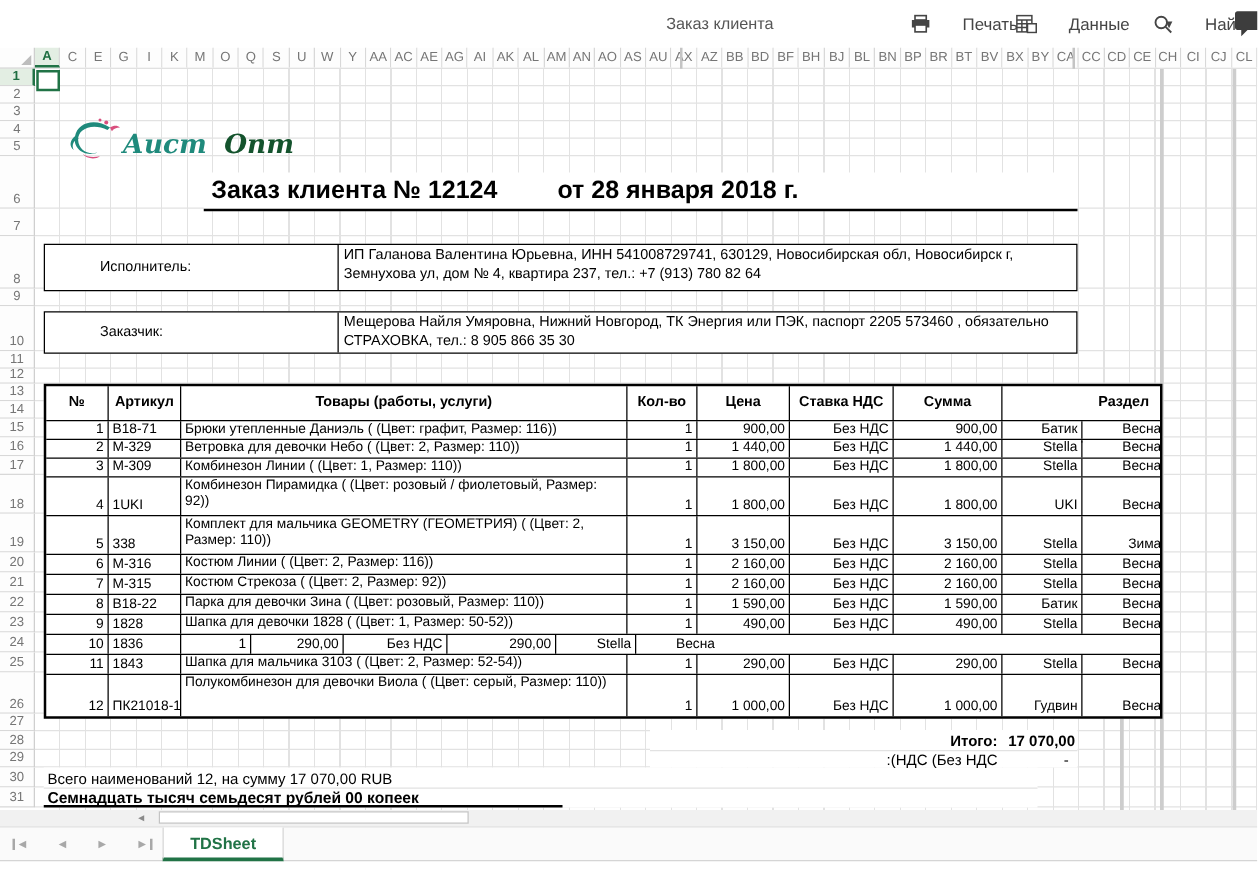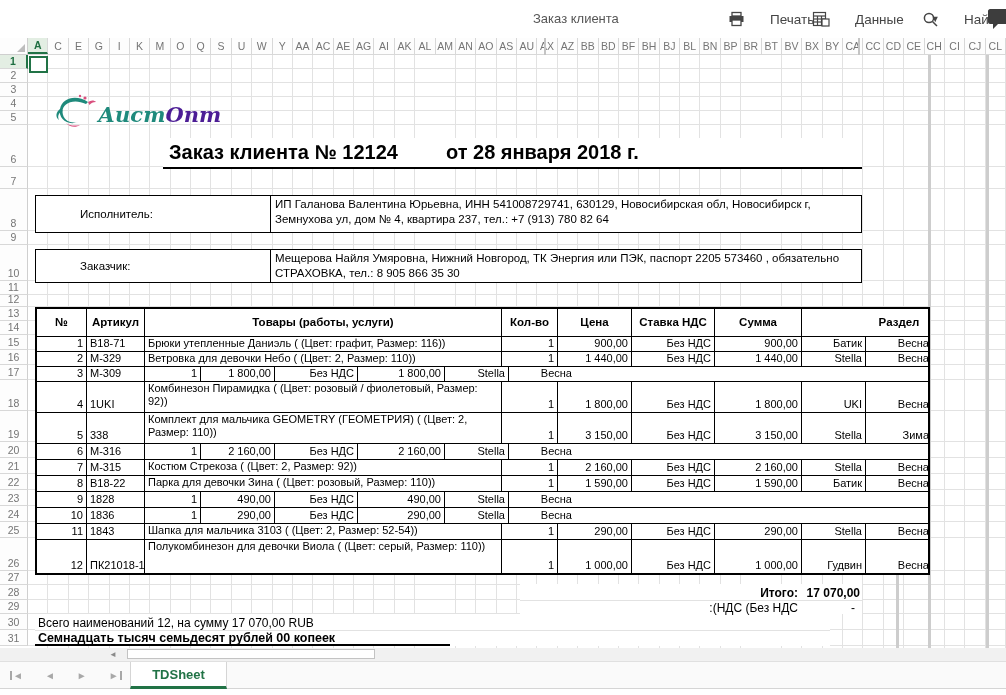--- a/index.html
+++ b/index.html
@@ -34,21 +34,21 @@
   .gridrow{position:absolute;left:0;width:978px;border-bottom:1px solid #e2e2e2;box-sizing:border-box;}
   .pbreak{position:absolute;width:3px;background:#cdcdcd;z-index:2;}
   
   .selcell{position:absolute;left:29px;top:56px;width:15px;height:13px;background:#fff;
            border:2px solid #217346;z-index:22;}
   
   .patch{position:absolute;background:#fff;z-index:3;}
   .logo{position:absolute;left:52px;top:90px;z-index:5;display:flex;align-items:center;cursor:default;}
   .logo-text{font-family:"DejaVu Serif","Liberation Serif",serif;font-style:italic;font-weight:bold;
              font-size:21px;letter-spacing:0;}
-  .logo-a{color:#1f8a7c;} .logo-o{color:#4c1d95;}
+  .logo-a{color:#1f8a7c;} .logo-o{color:#14532d;margin-left:14px;}
   .doc-title{position:absolute;left:163px;top:138px;width:699px;height:29px;background:#fff;z-index:5;
              border-bottom:2px solid #000;display:flex;align-items:center;font-weight:bold;
              font-size:20px;color:#000;}
   .doc-title .num{margin-left:6px;} .doc-title .date{margin-left:48px;}
   .party{position:absolute;left:35px;width:827px;background:#fff;z-index:5;border:1px solid #000;
          box-sizing:border-box;display:flex;}
   .party .plabel{flex:0 0 195px;border-right:1px solid #000;box-sizing:border-box;
          font-size:11.5px;color:#000;display:flex;align-items:center;padding-left:4px;margin-left:40px;}
   .party .ptext{flex:1 1 auto;font-size:11.5px;color:#000;line-height:1.3;padding:1px 4px;}
   
@@ -329,20 +329,21 @@
         <div class="tcell ar" style="width: 56px; flex: 0 0 56px;">1</div>
         <div class="tcell ar" style="width: 74px; flex: 0 0 74px;">1 440,00</div>
         <div class="tcell ar" style="width: 83px; flex: 0 0 83px;">Без НДС</div>
         <div class="tcell ar" style="width: 87px; flex: 0 0 87px;">1 440,00</div>
         <div class="tcell ar" style="width: 64px; flex: 0 0 64px;">Stella</div>
         <div class="tcell ar" style="width: 66px; flex: 0 0 66px;">Весна</div>
       </div>
       <div class="trow" style="height: 15px;">
         <div class="tcell ar" style="width: 50px; flex: 0 0 50px;">3</div>
         <div class="tcell al" style="width: 58px; flex: 0 0 58px;">M-309</div>
+        <div class="tcell atop" style="width: 357px; flex: 0 0 357px;">Комбинезон Линии ( (Цвет: 1, Размер: 110))</div>
         <div class="tcell ar" style="width: 56px; flex: 0 0 56px;">1</div>
         <div class="tcell ar" style="width: 74px; flex: 0 0 74px;">1 800,00</div>
         <div class="tcell ar" style="width: 83px; flex: 0 0 83px;">Без НДС</div>
         <div class="tcell ar" style="width: 87px; flex: 0 0 87px;">1 800,00</div>
         <div class="tcell ar" style="width: 64px; flex: 0 0 64px;">Stella</div>
         <div class="tcell ar" style="width: 66px; flex: 0 0 66px;">Весна</div>
       </div>
       <div class="trow" style="height: 31px;">
         <div class="tcell ar" style="width: 50px; flex: 0 0 50px;">4</div>
         <div class="tcell al" style="width: 58px; flex: 0 0 58px;">1UKI</div>
@@ -361,20 +362,21 @@
         <div class="tcell ar" style="width: 56px; flex: 0 0 56px;">1</div>
         <div class="tcell ar" style="width: 74px; flex: 0 0 74px;">3 150,00</div>
         <div class="tcell ar" style="width: 83px; flex: 0 0 83px;">Без НДС</div>
         <div class="tcell ar" style="width: 87px; flex: 0 0 87px;">3 150,00</div>
         <div class="tcell ar" style="width: 64px; flex: 0 0 64px;">Stella</div>
         <div class="tcell ar" style="width: 66px; flex: 0 0 66px;">Зима</div>
       </div>
       <div class="trow" style="height: 16px;">
         <div class="tcell ar" style="width: 50px; flex: 0 0 50px;">6</div>
         <div class="tcell al" style="width: 58px; flex: 0 0 58px;">M-316</div>
+        <div class="tcell atop" style="width: 357px; flex: 0 0 357px;">Костюм Линии ( (Цвет: 2, Размер: 116))</div>
         <div class="tcell ar" style="width: 56px; flex: 0 0 56px;">1</div>
         <div class="tcell ar" style="width: 74px; flex: 0 0 74px;">2 160,00</div>
         <div class="tcell ar" style="width: 83px; flex: 0 0 83px;">Без НДС</div>
         <div class="tcell ar" style="width: 87px; flex: 0 0 87px;">2 160,00</div>
         <div class="tcell ar" style="width: 64px; flex: 0 0 64px;">Stella</div>
         <div class="tcell ar" style="width: 66px; flex: 0 0 66px;">Весна</div>
       </div>
       <div class="trow" style="height: 16px;">
         <div class="tcell ar" style="width: 50px; flex: 0 0 50px;">7</div>
         <div class="tcell al" style="width: 58px; flex: 0 0 58px;">M-315</div>
@@ -393,20 +395,21 @@
         <div class="tcell ar" style="width: 56px; flex: 0 0 56px;">1</div>
         <div class="tcell ar" style="width: 74px; flex: 0 0 74px;">1 590,00</div>
         <div class="tcell ar" style="width: 83px; flex: 0 0 83px;">Без НДС</div>
         <div class="tcell ar" style="width: 87px; flex: 0 0 87px;">1 590,00</div>
         <div class="tcell ar" style="width: 64px; flex: 0 0 64px;">Батик</div>
         <div class="tcell ar" style="width: 66px; flex: 0 0 66px;">Весна</div>
       </div>
       <div class="trow" style="height: 16px;">
         <div class="tcell ar" style="width: 50px; flex: 0 0 50px;">9</div>
         <div class="tcell al" style="width: 58px; flex: 0 0 58px;">1828</div>
+        <div class="tcell atop" style="width: 357px; flex: 0 0 357px;">Шапка для девочки 1828 ( (Цвет: 1, Размер: 50-52))</div>
         <div class="tcell ar" style="width: 56px; flex: 0 0 56px;">1</div>
         <div class="tcell ar" style="width: 74px; flex: 0 0 74px;">490,00</div>
         <div class="tcell ar" style="width: 83px; flex: 0 0 83px;">Без НДС</div>
         <div class="tcell ar" style="width: 87px; flex: 0 0 87px;">490,00</div>
         <div class="tcell ar" style="width: 64px; flex: 0 0 64px;">Stella</div>
         <div class="tcell ar" style="width: 66px; flex: 0 0 66px;">Весна</div>
       </div>
       <div class="trow" style="height: 16px;">
         <div class="tcell ar" style="width: 50px; flex: 0 0 50px;">10</div>
         <div class="tcell al" style="width: 58px; flex: 0 0 58px;">1836</div>

